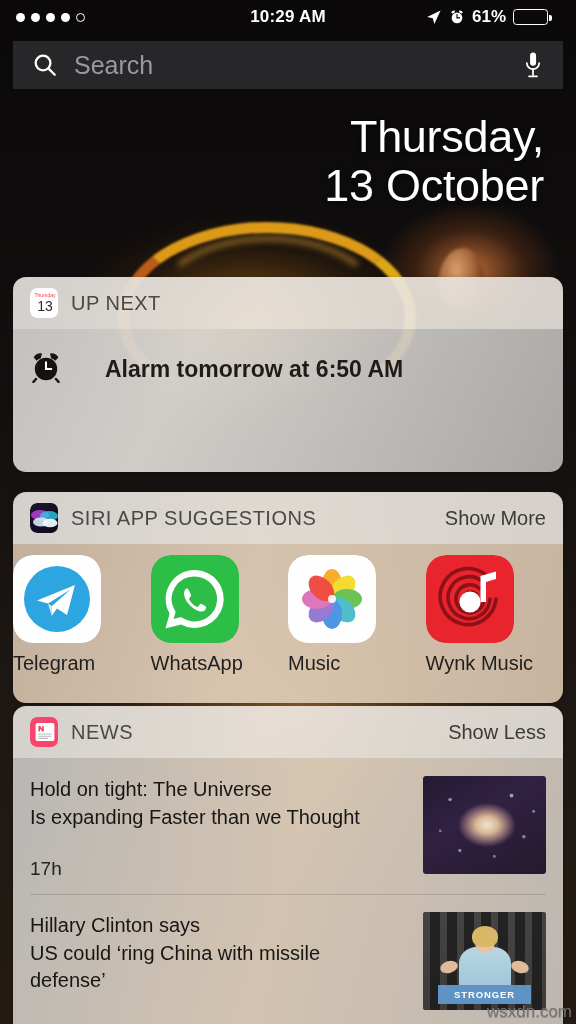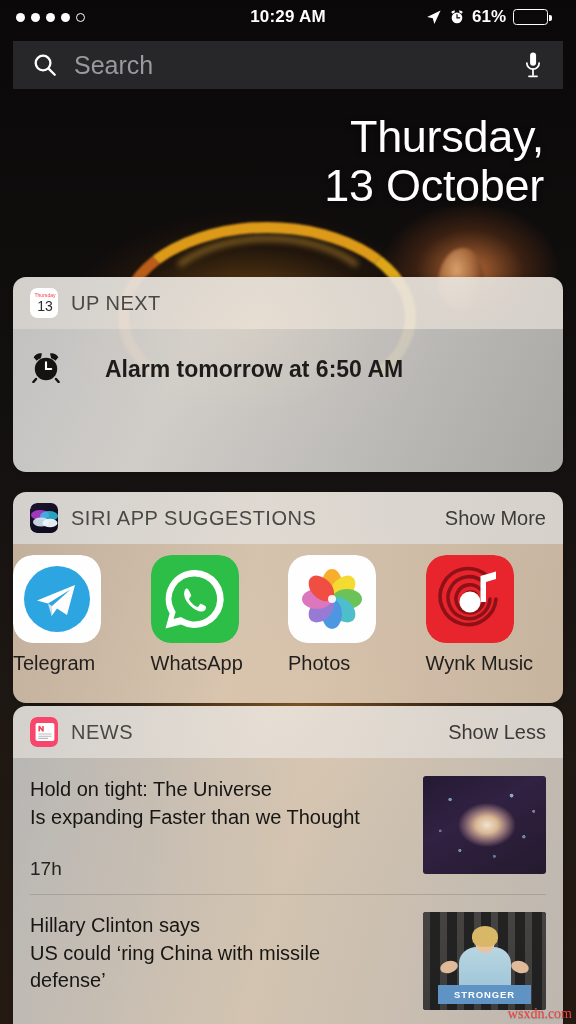--- a/index.html
+++ b/index.html
@@ -210,22 +210,22 @@
     background:#5e93c4;
     display:flex; align-items:center; justify-content:center;
   }
   .tc-podium span {
     font-size:9.5px; font-weight:bold; color:#fff; letter-spacing:.9px;
   }
 
   
   .watermark {
     position:absolute; right:4px; bottom:2px; z-index:40;
-    font-size:14px; color:#ef4444;
-    font-family:Liberation Serif, serif;
+    font-size:17px; color:#737373;
+    font-family:Liberation Sans, sans-serif;
     text-shadow:0 1px 1px rgba(0,0,0,.25);
   }
 </style>
 </head>
 <body>
 
 <div id="screen">
 
   <div class="wallpaper">
     <div class="arc"></div>
@@ -381,21 +381,21 @@
               <g transform="rotate(270)">
                   <ellipse cx="0" cy="-15" rx="10" ry="15" fill="#D96BB8"></ellipse>
                 </g>
               <g transform="rotate(315)">
                   <ellipse cx="0" cy="-15" rx="10" ry="15" fill="#EF3E33"></ellipse>
                 </g>
               <circle cx="0" cy="0" r="4" fill="#fff" opacity=".9"></circle>
             </g>
           </svg>
         </span>
-        <span class="app-label">Photos</span>
+        <span class="app-label">Music</span>
       </div>
 
       <div class="app-cell">
         <span class="app-icon">
           <svg viewBox="0 0 88 88" width="88" height="88">
             <rect width="88" height="88" rx="20" fill="#E8242C"></rect>
             <g fill="none" stroke="#8E1118" stroke-width="3.6" stroke-linecap="round">
               <path d="M60 20 A28 28 0 1 0 70 44"></path>
               <path d="M57 27 A21 21 0 1 0 64 44"></path>
               <path d="M54 34 A14 14 0 1 0 58 44"></path>

